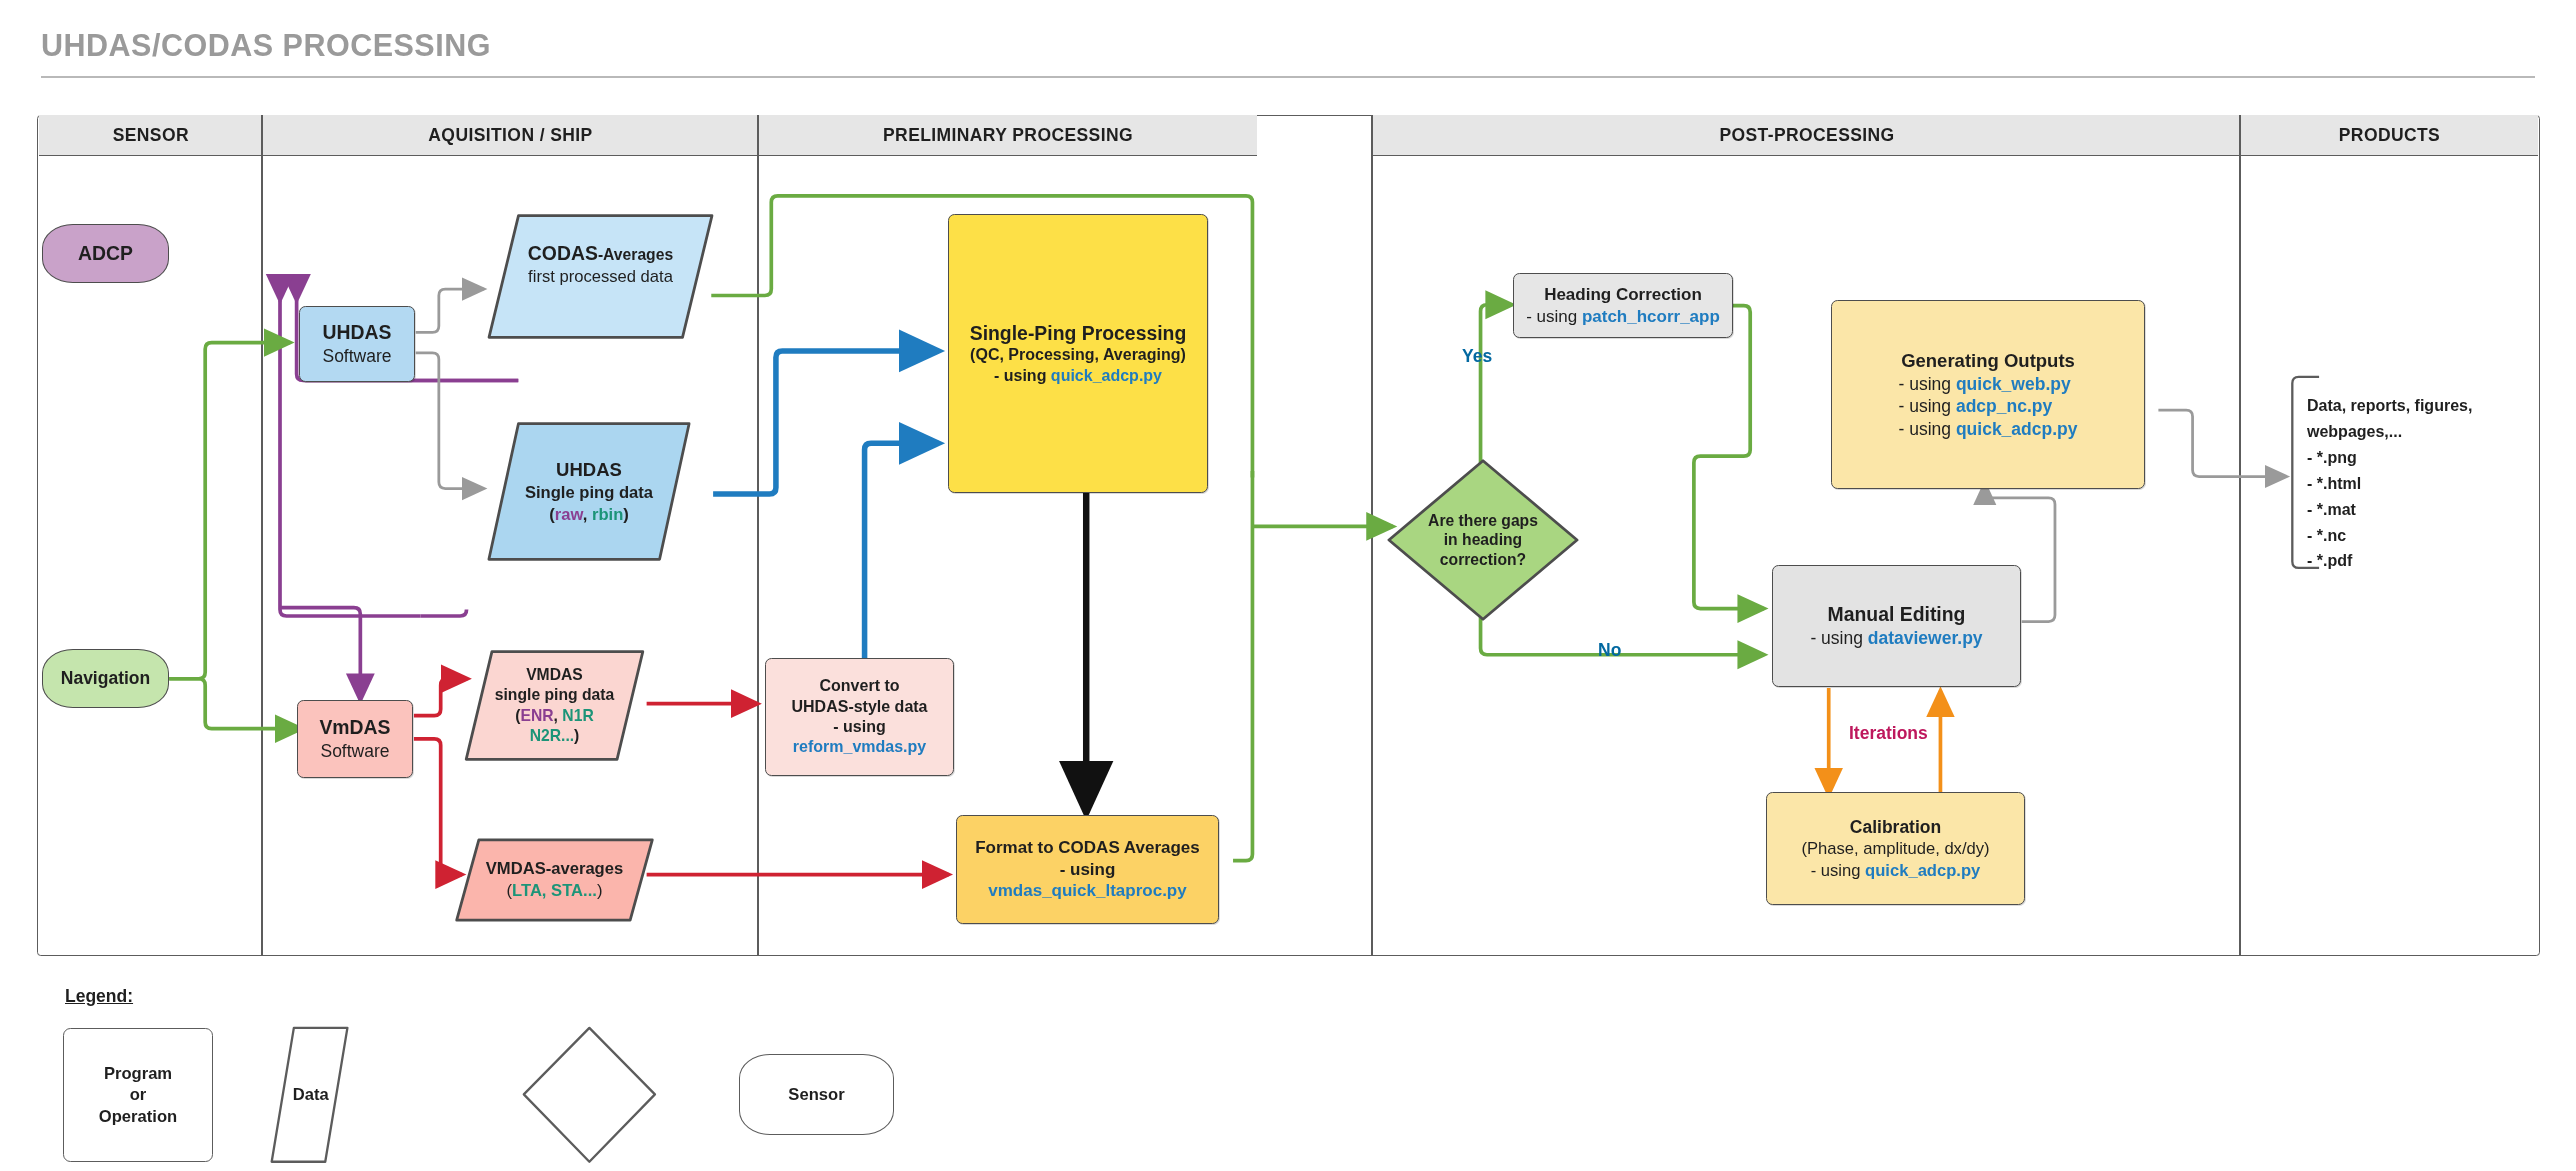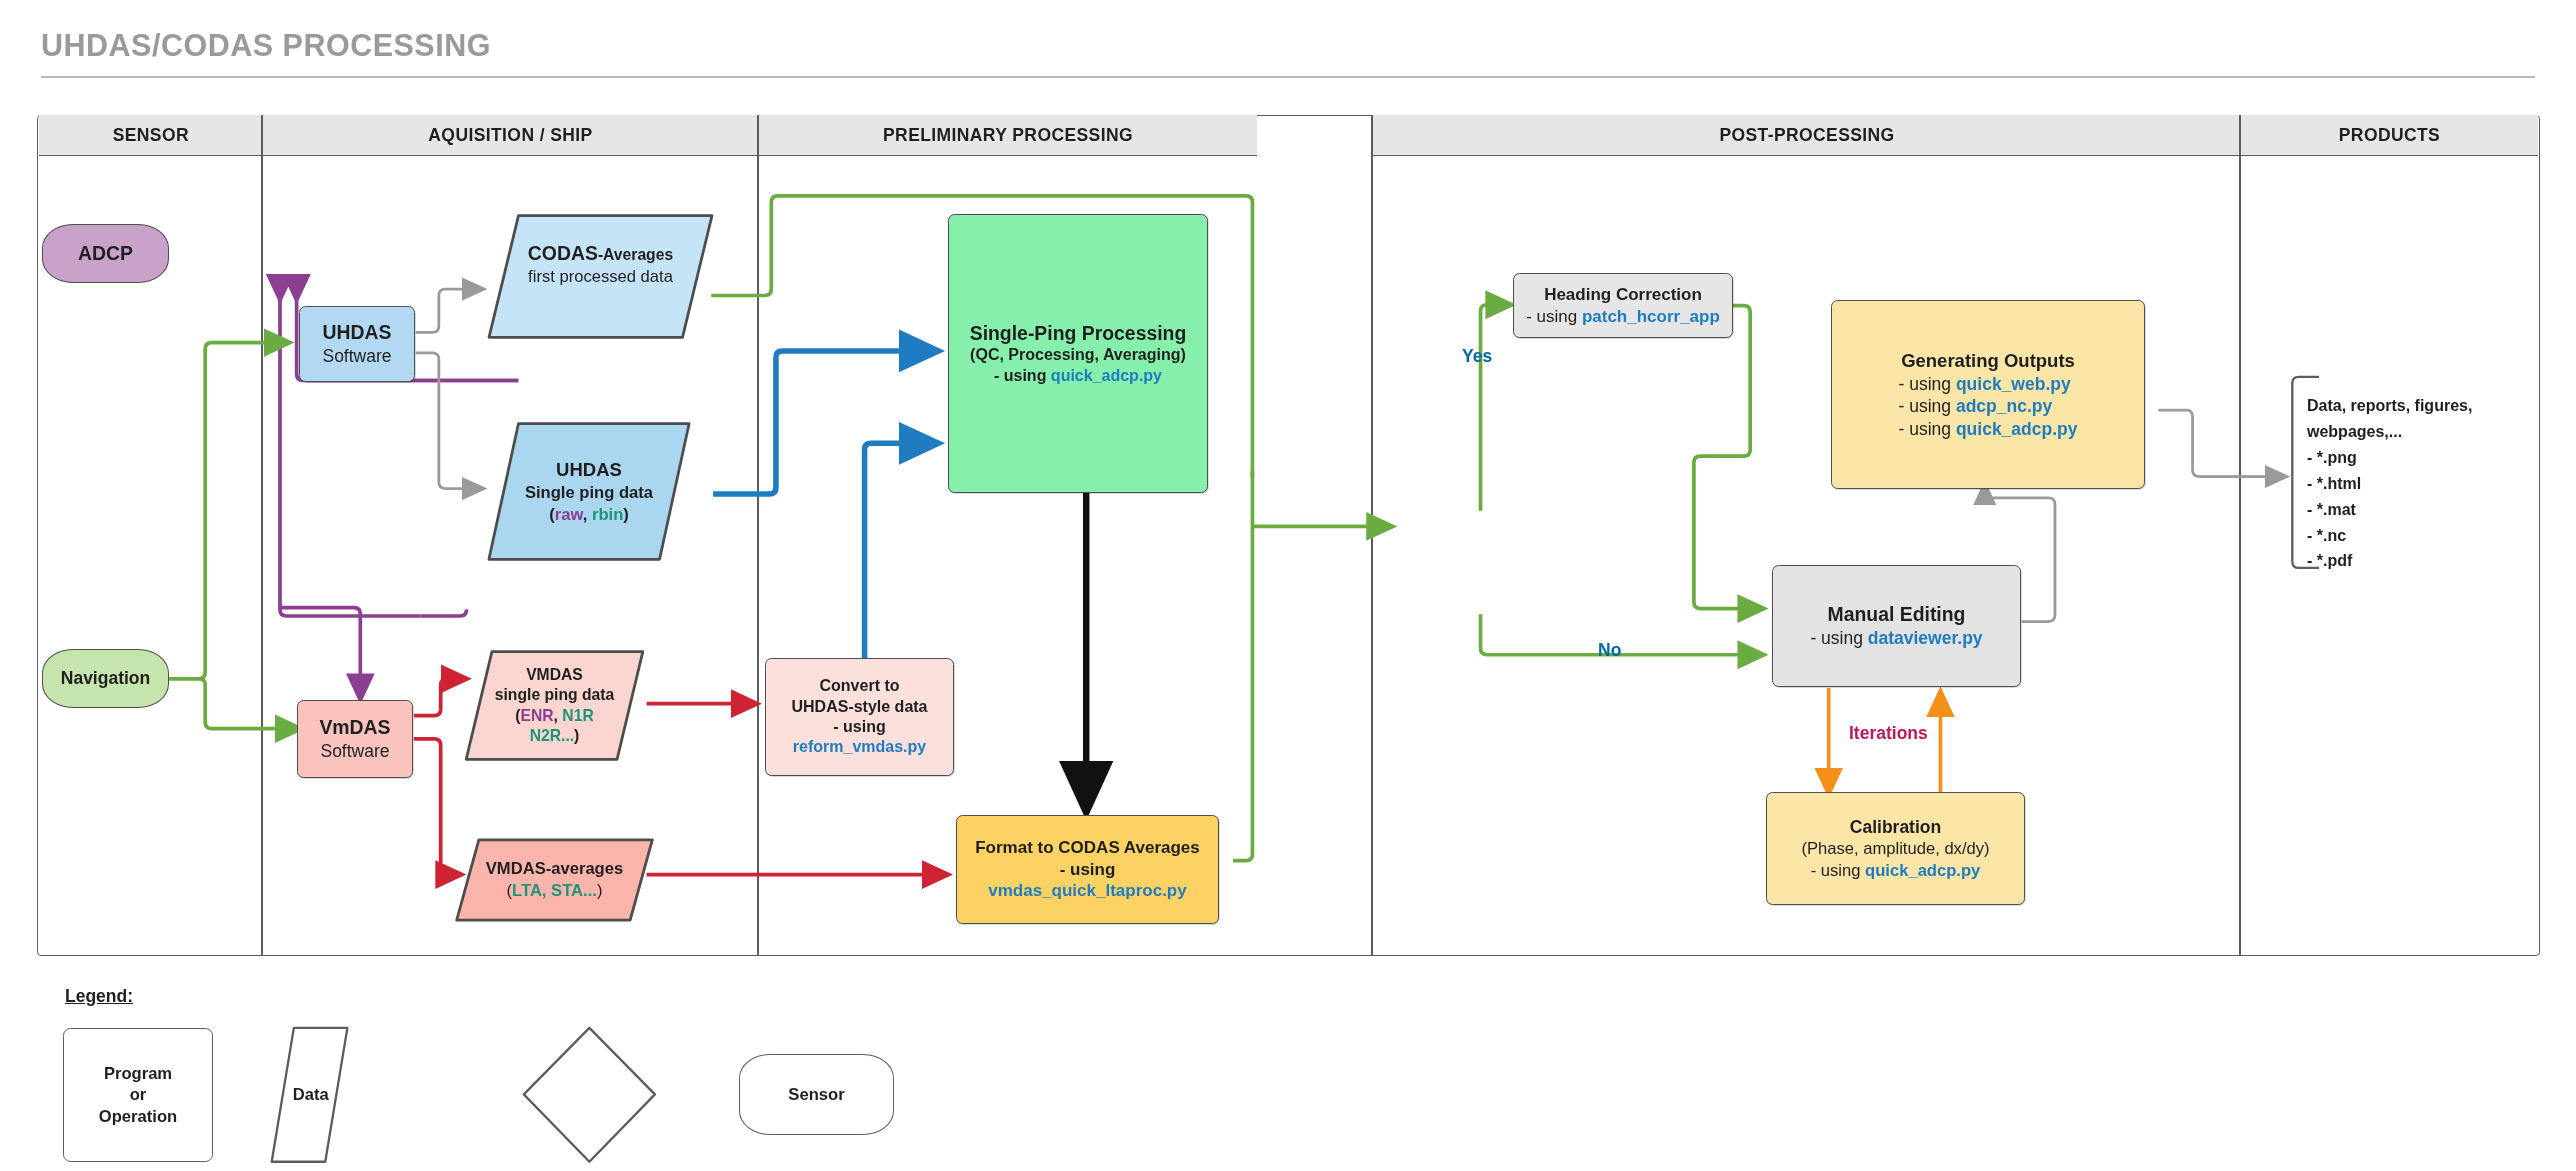--- a/index.html
+++ b/index.html
@@ -336,21 +336,21 @@
     <div class="para-label">
       <div>
         <div class="b" style="font-size:16.6px;">VMDAS-averages</div>
         <div style="font-size:16.6px;">
           <span>(</span><span class="teal-t">LTA, STA...</span><span>)</span>
         </div>
       </div>
     </div>
   </div>
 
-  <div class="node proc" style="left:948px; top:214px; width:260px; height:279px; background:#86efac;">
+  <div class="node proc" style="left:948px; top:214px; width:260px; height:279px; background:#fde047;">
     <div class="txt">
       <div class="b" style="font-size:19.4px;">Single-Ping Processing</div>
       <div class="b" style="font-size:16px;">(QC, Processing, Averaging)</div>
       <div class="b" style="font-size:16px;">
         <span>- using </span><span class="py">quick_adcp.py</span>
       </div>
     </div>
   </div>
 
   <div class="node proc" style="left:765px; top:658px; width:189px; height:118px; background:#fbe0dc;">
@@ -372,20 +372,32 @@
 
   <div class="node proc" style="left:1513px; top:273px; width:220px; height:65px; background:#e6e6e6;">
     <div class="txt">
       <div class="b" style="font-size:17px;">Heading Correction</div>
       <div style="font-size:17px;">
         <span>- using </span><span class="py">patch_hcorr_app</span>
       </div>
     </div>
   </div>
 
+  <div class="diamond-wrap" style="left:1385px; top:457px; width:196px; height:166px;">
+    <svg width="196" height="166" viewBox="0 0 212 180">
+      <path d="M106,4 L208,90 L106,176 L4,90 Z" fill="#a9d681" stroke="#4d4d4d" stroke-width="3" stroke-linejoin="round"></path>
+    </svg>
+    <div class="diamond-label">
+      <div>
+        <div>Are there gaps</div>
+        <div>in heading</div>
+        <div>correction?</div>
+      </div>
+    </div>
+  </div>
 
   <div class="node proc" style="left:1772px; top:565px; width:249px; height:122px; background:#e3e3e3;">
     <div class="txt">
       <div class="b" style="font-size:19.4px;">Manual Editing</div>
       <div style="font-size:17.5px;">
         <span>- using </span><span class="py">dataviewer.py</span>
       </div>
     </div>
   </div>
 

